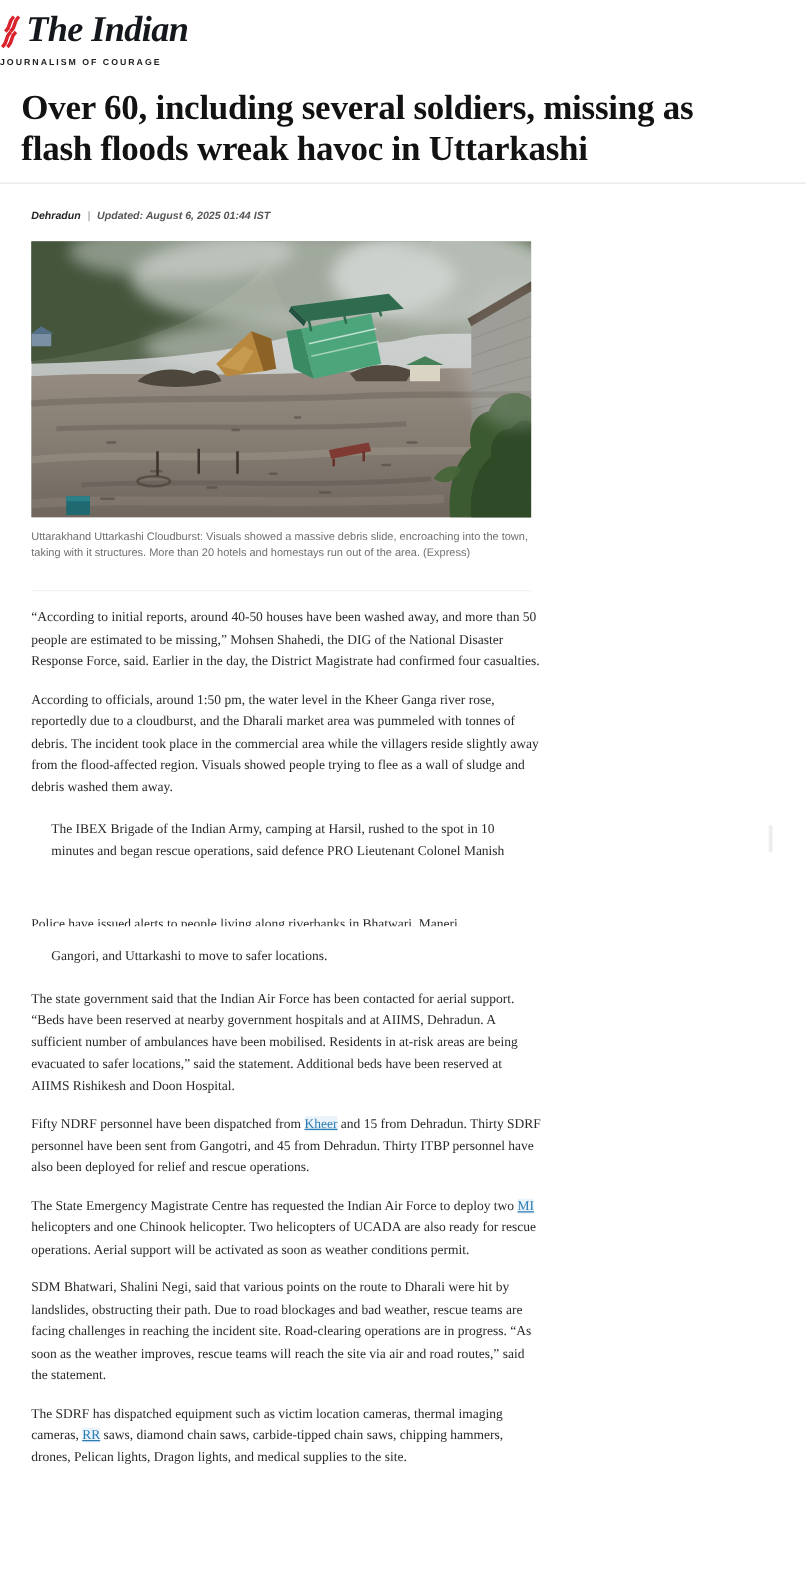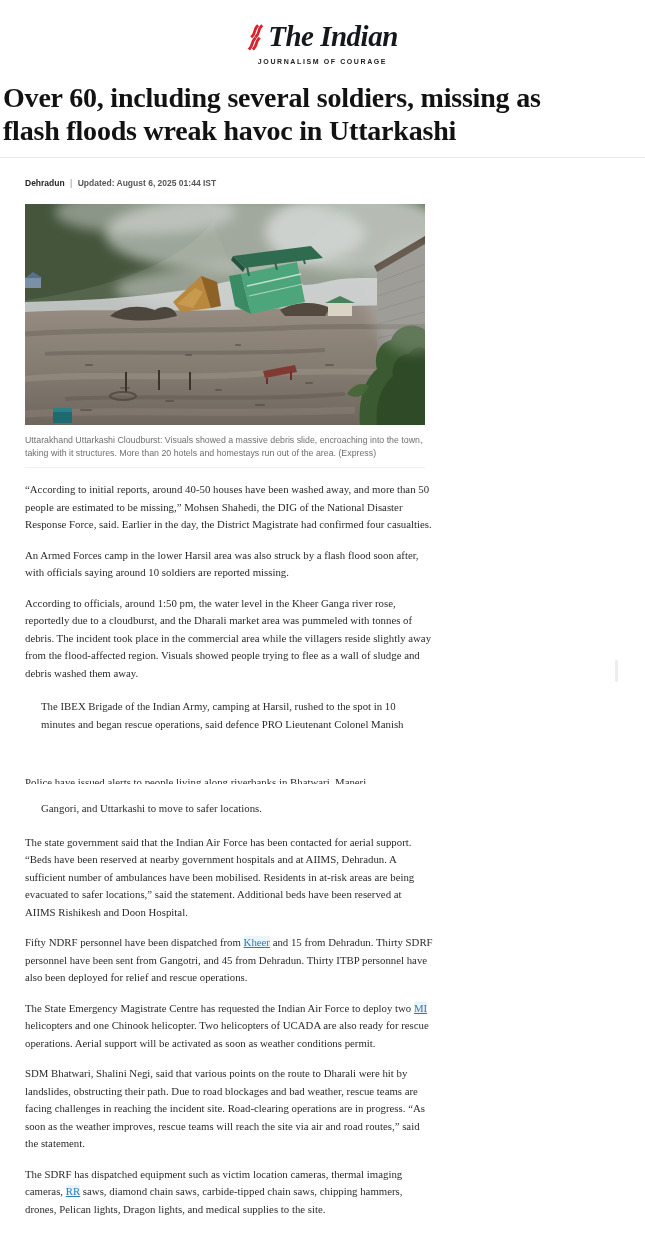--- a/index.html
+++ b/index.html
@@ -3,53 +3,53 @@
 <meta charset="utf-8">
 <style>
   :root { --accent:#d9232d; --link:#2e7cb4; }
   * { box-sizing:border-box; }
   html,body { margin:0; padding:0; }
   body {
     width:645px; height:1257px; position:relative; overflow:hidden;
     background:#ffffff; font-family:"Liberation Serif", serif; color:#2b2b2b;
   }
   
-  .masthead { text-align:center; padding-top:21px; }
+  .masthead { padding-top:9px; }
   .logo-row { display:inline-flex; align-items:center; gap:4px; line-height:1; }
   .flame { width:17px; height:28px; display:inline-block; margin-top:2px; }
   .logo-the-indian {
     font-family:"Liberation Serif", serif; font-style:italic; font-weight:700;
     font-size:29px; color:#14171c; letter-spacing:-0.5px;
   }
   .logo-express {
     font-family:"Liberation Sans", sans-serif; font-weight:700;
     font-size:28px; color:#0c0e12; letter-spacing:-1.5px; margin-left:2px;
   }
   .tagline {
     margin-top:3px; font-family:"Liberation Sans", sans-serif; font-weight:700;
     font-size:7px; letter-spacing:1.6px; color:#1d1d1d;
   }
   
   .headline {
-    width:600px; margin:16px 0 0 3px;
+    width:600px; margin:16px 0 0 17px;
     font-family:"Liberation Serif", serif; font-weight:700;
     font-size:28px; line-height:33px; color:#121212; letter-spacing:-0.2px;
   }
   .top-divider { border:none; border-top:1px solid #e7e7e7; margin:10px 0 0 0; }
   
   .byline {
     margin:20px 0 0 25px; font-family:"Liberation Sans", sans-serif;
-    font-size:8.5px; font-weight:700; color:#262626;
+    font-size:8.5px; font-weight:700; color:#262626;font-style:italic;
   }
   .byline .sep { color:#8a8a8a; margin:0 3px; font-weight:400; }
   .byline .updated { color:#565656; }
   
   .photo-wrap { width:400px; margin:16px 0 0 25px; line-height:0; }
   .caption {
-    width:400px; margin:9px 0 0 25px; padding-bottom:8px;
+    width:400px; margin:9px 0 0 25px; padding-bottom:24px;
     font-family:"Liberation Sans", sans-serif; font-size:8.8px; line-height:12.5px;
     color:#6f6f6f; border-bottom:1px solid #f1f1f1;
   }
   
   .article-body {
     width:408px; margin:13px 0 0 25px;
     font-size:10.8px; line-height:17.5px; color:#2b2b2b;
   }
   .para { margin:0 0 13px 0; }
   .para-tight { margin:16px; }
@@ -187,21 +187,20 @@
 
     <rect x="0" y="74" width="16" height="10" fill="#7b90a4"></rect>
     <polygon points="0,74 8,68 18,74" fill="#55708a"></polygon>
     <ellipse cx="390" cy="90" rx="50" ry="60" fill="#cfd2d0" opacity="0.25" filter="url(#soft)"></ellipse>
   </svg>
 </figure>
 <figcaption class="caption">Uttarakhand Uttarkashi Cloudburst: Visuals showed a massive debris slide, encroaching into the town, taking with it structures. More than 20 hotels and homestays run out of the area. (Express)</figcaption>
 
 <div class="article-body">
   <p class="para">“According to initial reports, around 40-50 houses have been washed away, and more than 50 people are estimated to be missing,” Mohsen Shahedi, the DIG of the National Disaster Response Force, said. Earlier in the day, the District Magistrate had confirmed four casualties.</p>
-  <p class="para">An Armed Forces camp in the lower Harsil area was also struck by a flash flood soon after, with officials saying around 10 soldiers are reported missing.</p>
   <p class="para">According to officials, around 1:50 pm, the water level in the Kheer Ganga river rose, reportedly due to a cloudburst, and the Dharali market area was pummeled with tonnes of debris. The incident took place in the commercial area while the villagers reside slightly away from the flood-affected region. Visuals showed people trying to flee as a wall of sludge and debris washed them away.</p>
 
   <div class="para">
     <div class="para-tight">The IBEX Brigade of the Indian Army, camping at Harsil, rushed to the spot in 10 minutes and began rescue operations, said defence PRO Lieutenant Colonel Manish</div>
     <div class="clipped-line">
       <span>Police have issued alerts to people living along riverbanks in Bhatwari, Maneri,</span>
     </div>
     <div class="para-tight">Gangori, and Uttarkashi to move to safer locations.</div>
   </div>
 

